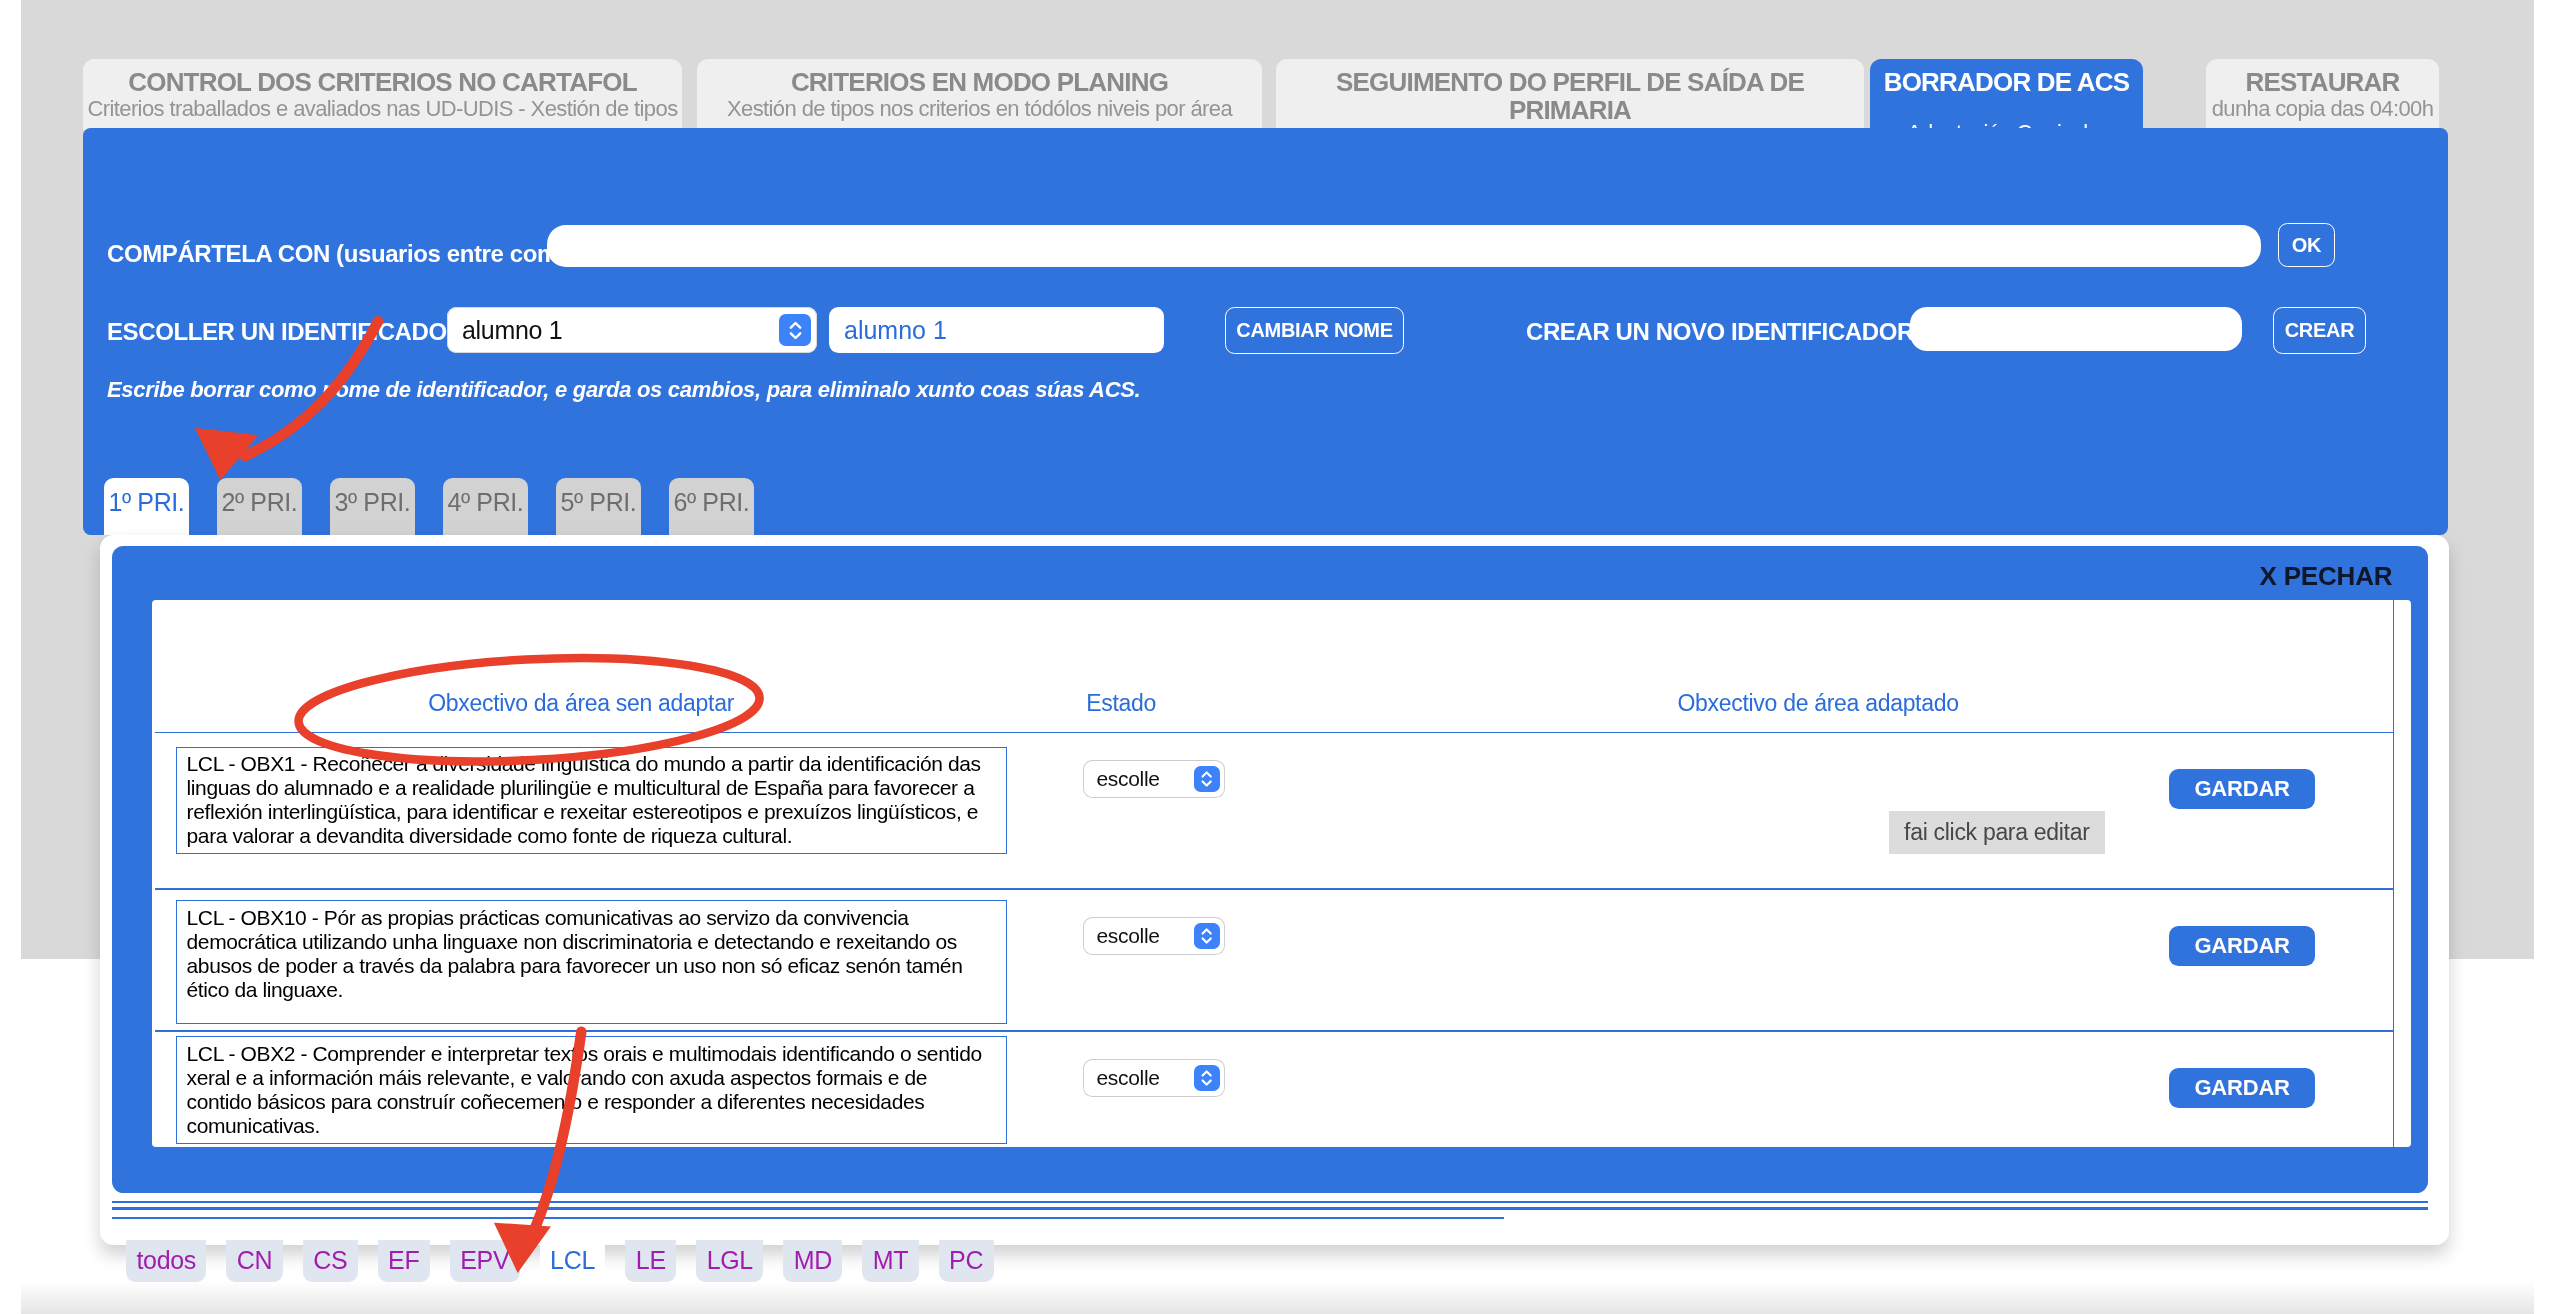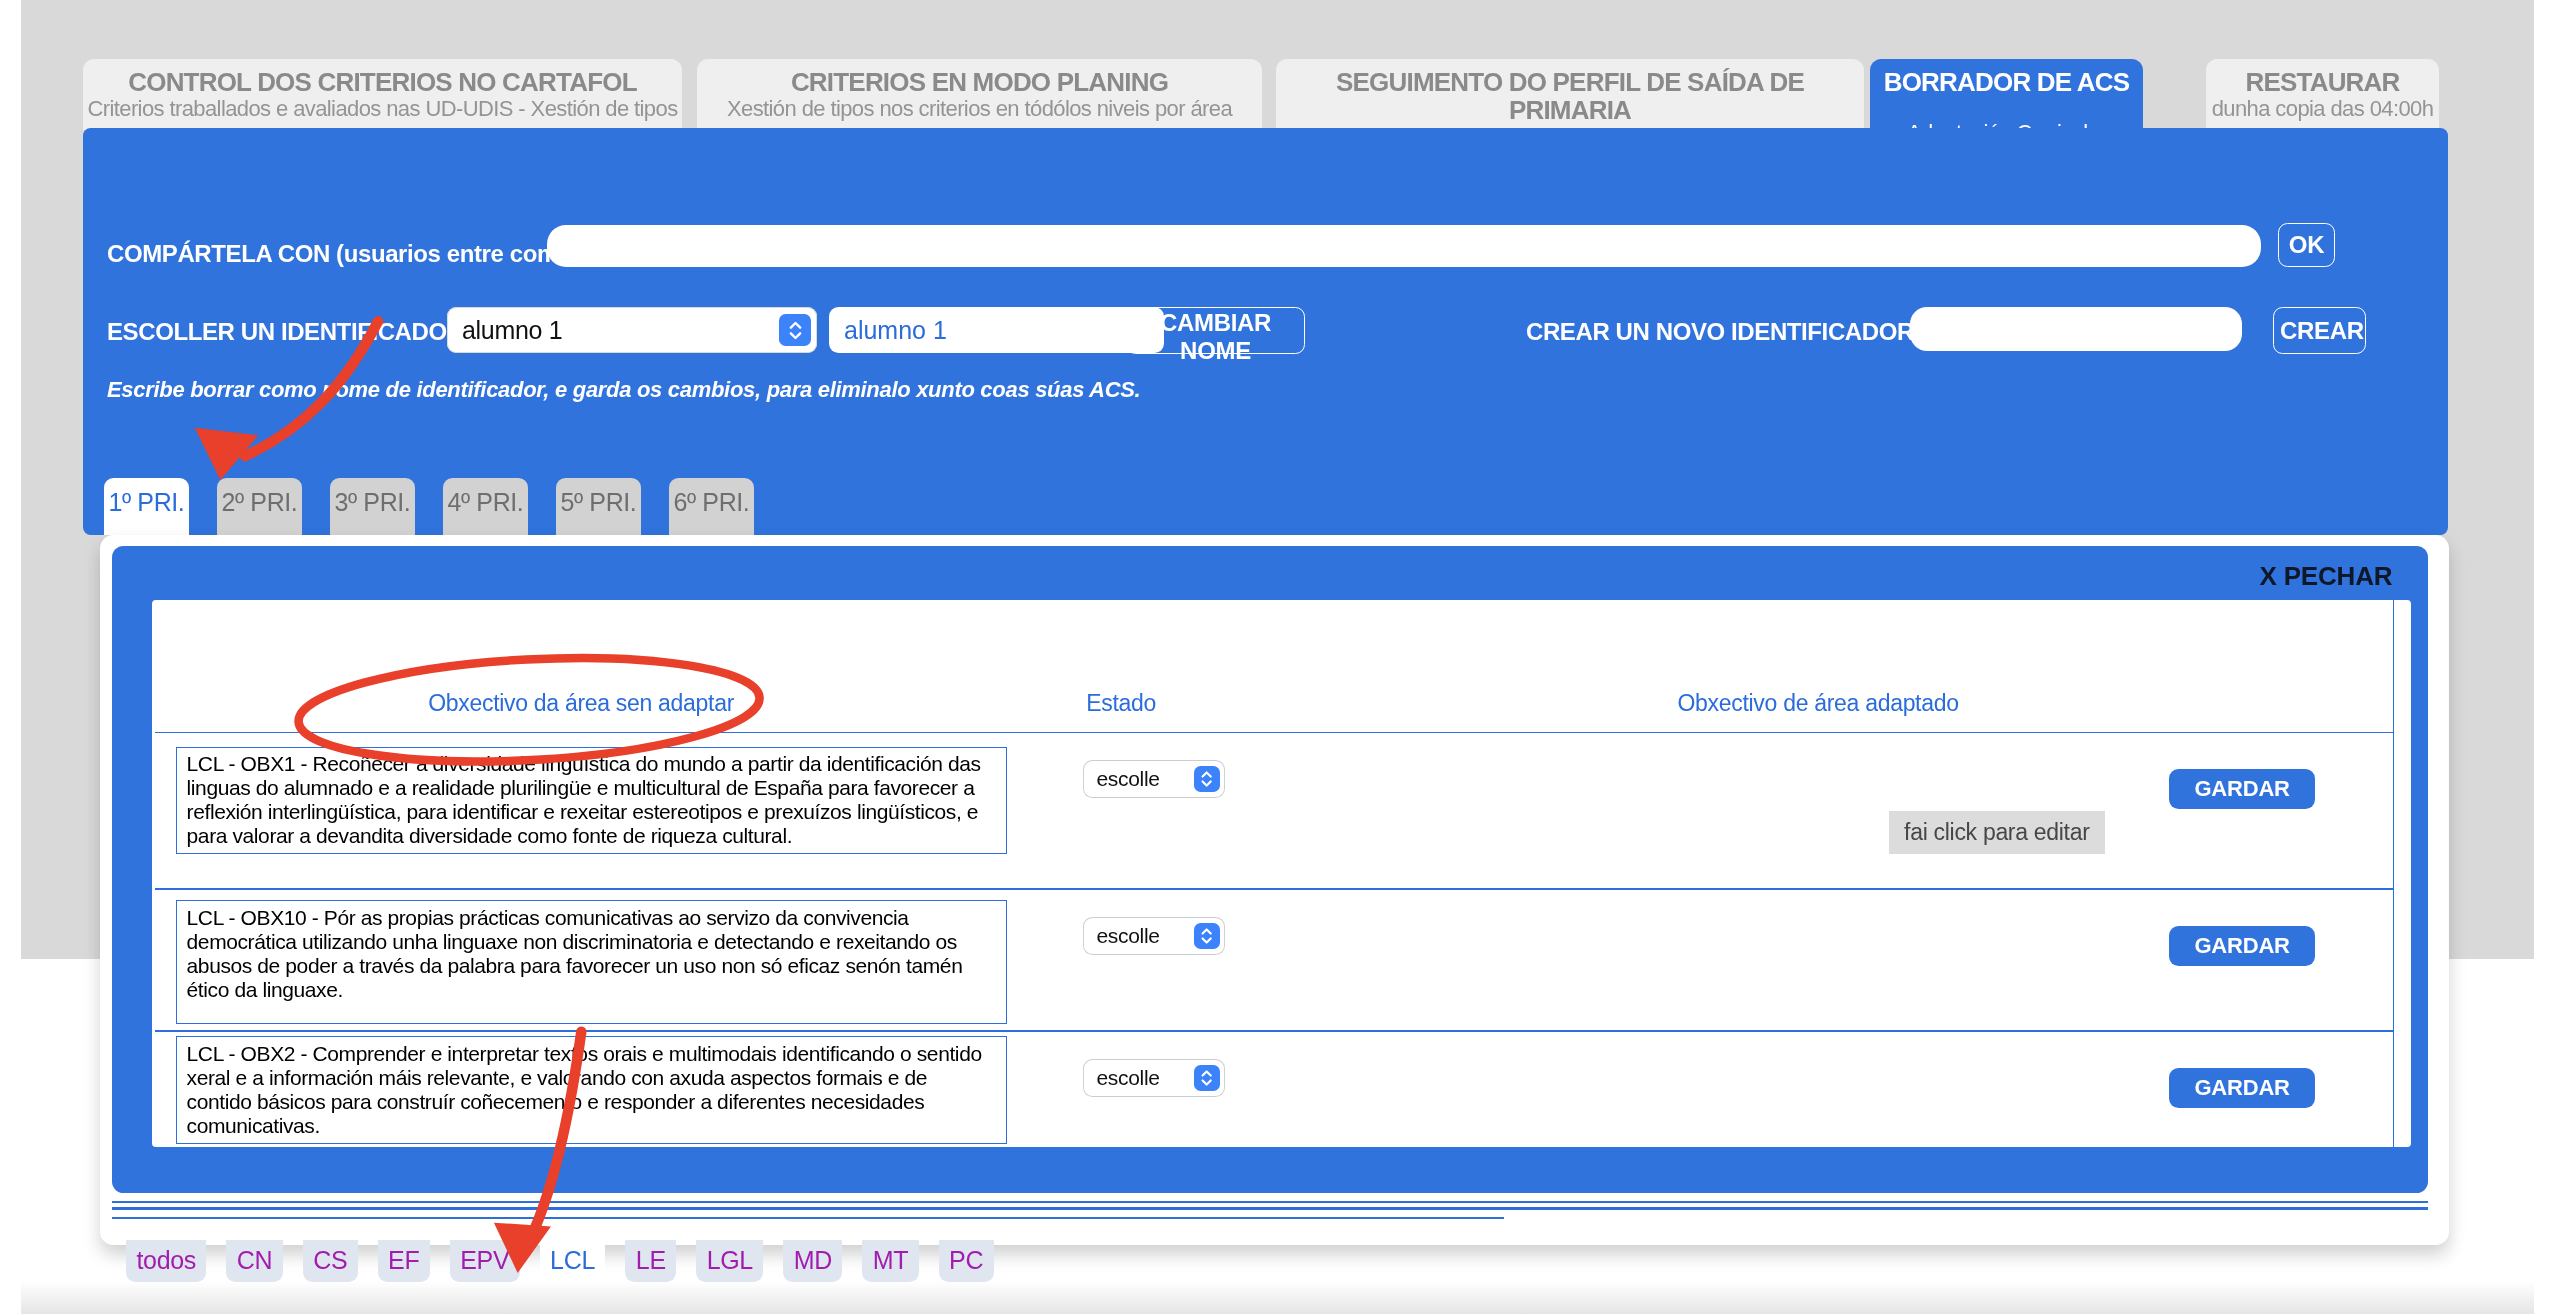--- a/index.html
+++ b/index.html
@@ -18,21 +18,21 @@
 
   
   .blue-panel{position:absolute;left:62px;top:128px;width:2365px;height:407px;background:#3173dc;border-radius:7.6px;color:#fff;}
   .panel-title{position:absolute;left:0;top:40px;width:100%;text-align:center;font-weight:bold;font-size:30px;letter-spacing:-0.5px;}
   .lbl{position:absolute;font-weight:bold;font-size:24px;letter-spacing:-0.4px;white-space:nowrap;}
   .txt-input{position:absolute;border:none;outline:none;background:#ffffff;font-family:inherit;font-size:25px;padding:0 15px;}
   .share-input{left:464px;top:97px;width:1714px;height:42px;border-radius:19px;color:#222;}
   .rename-input{left:746px;top:179px;width:335px;height:46px;border-radius:9.5px;color:#2a6cdb;}
   .create-input{left:1827px;top:179px;width:332px;height:44px;border-radius:17px;color:#222;}
   .ghost-btn{position:absolute;background:transparent;border:1.9px solid #ffffff;border-radius:9.5px;color:#ffffff;
-             font-family:inherit;font-weight:bold;font-size:24px;letter-spacing:-0.3px;cursor:pointer;}
+             font-family:inherit;font-weight:bold;font-size:20px;letter-spacing:-0.3px;cursor:pointer;}
   .note{position:absolute;left:24px;top:249px;font-style:italic;font-weight:bold;font-size:22px;letter-spacing:-0.3px;}
 
   
   .mac-select{position:absolute;background:#ffffff;border-radius:9.5px;display:flex;align-items:center;cursor:pointer;}
   .mac-select .ms-label{flex:1;font-size:25px;color:#111;padding-left:15px;letter-spacing:-0.3px;}
   .mac-select .ms-caret{background:#3c82f8;border-radius:6.6px;display:flex;align-items:center;justify-content:center;}
   .mac-select.big{left:364px;top:179px;width:370px;height:46px;box-shadow:0 0 0 0.9px #d8d8d8 inset;}
   .mac-select.big .ms-caret{width:32px;height:32px;margin-right:5.7px;}
   .mac-select.small{width:142px;height:38px;box-shadow:0 0 0 0.9px #cccccc inset;}
   .mac-select.small .ms-label{font-size:21px;padding-left:13.3px;}
@@ -118,21 +118,21 @@
       <div class="mac-select big">
         <span class="ms-label">alumno 1</span>
         <span class="ms-caret">
           <svg width="15" height="21" viewBox="0 0 16 22">
               <path d="M3 8 8 3 13 8" stroke="#fff" stroke-width="2.6" fill="none" stroke-linecap="round" stroke-linejoin="round"></path>
               <path d="M3 14 8 19 13 14" stroke="#fff" stroke-width="2.6" fill="none" stroke-linecap="round" stroke-linejoin="round"></path>
             </svg>
         </span>
       </div>
       <input class="txt-input rename-input" value="alumno 1" style="">
-      <button class="ghost-btn" style="left:1043px;top:179px;width:179px;height:47px;">CAMBIAR NOME</button>
+      <button class="ghost-btn" style="left:1142px;top:179px;width:179px;height:47px;">CAMBIAR NOME</button>
 
       <div class="lbl" style="left:1443px;top:190px;">CREAR UN NOVO IDENTIFICADOR:</div>
       <input class="txt-input create-input" value="" style="">
       <button class="ghost-btn" style="left:2190px;top:179px;width:93px;height:47px;">CREAR</button>
 
       <div class="note">Escribe borrar como nome de identificador, e garda os cambios, para eliminalo xunto coas súas ACS.</div>
 
       <div class="grade-tabs">
         <div class="grade-tab active">1º PRI.</div>
         <div class="grade-tab">2º PRI.</div>

